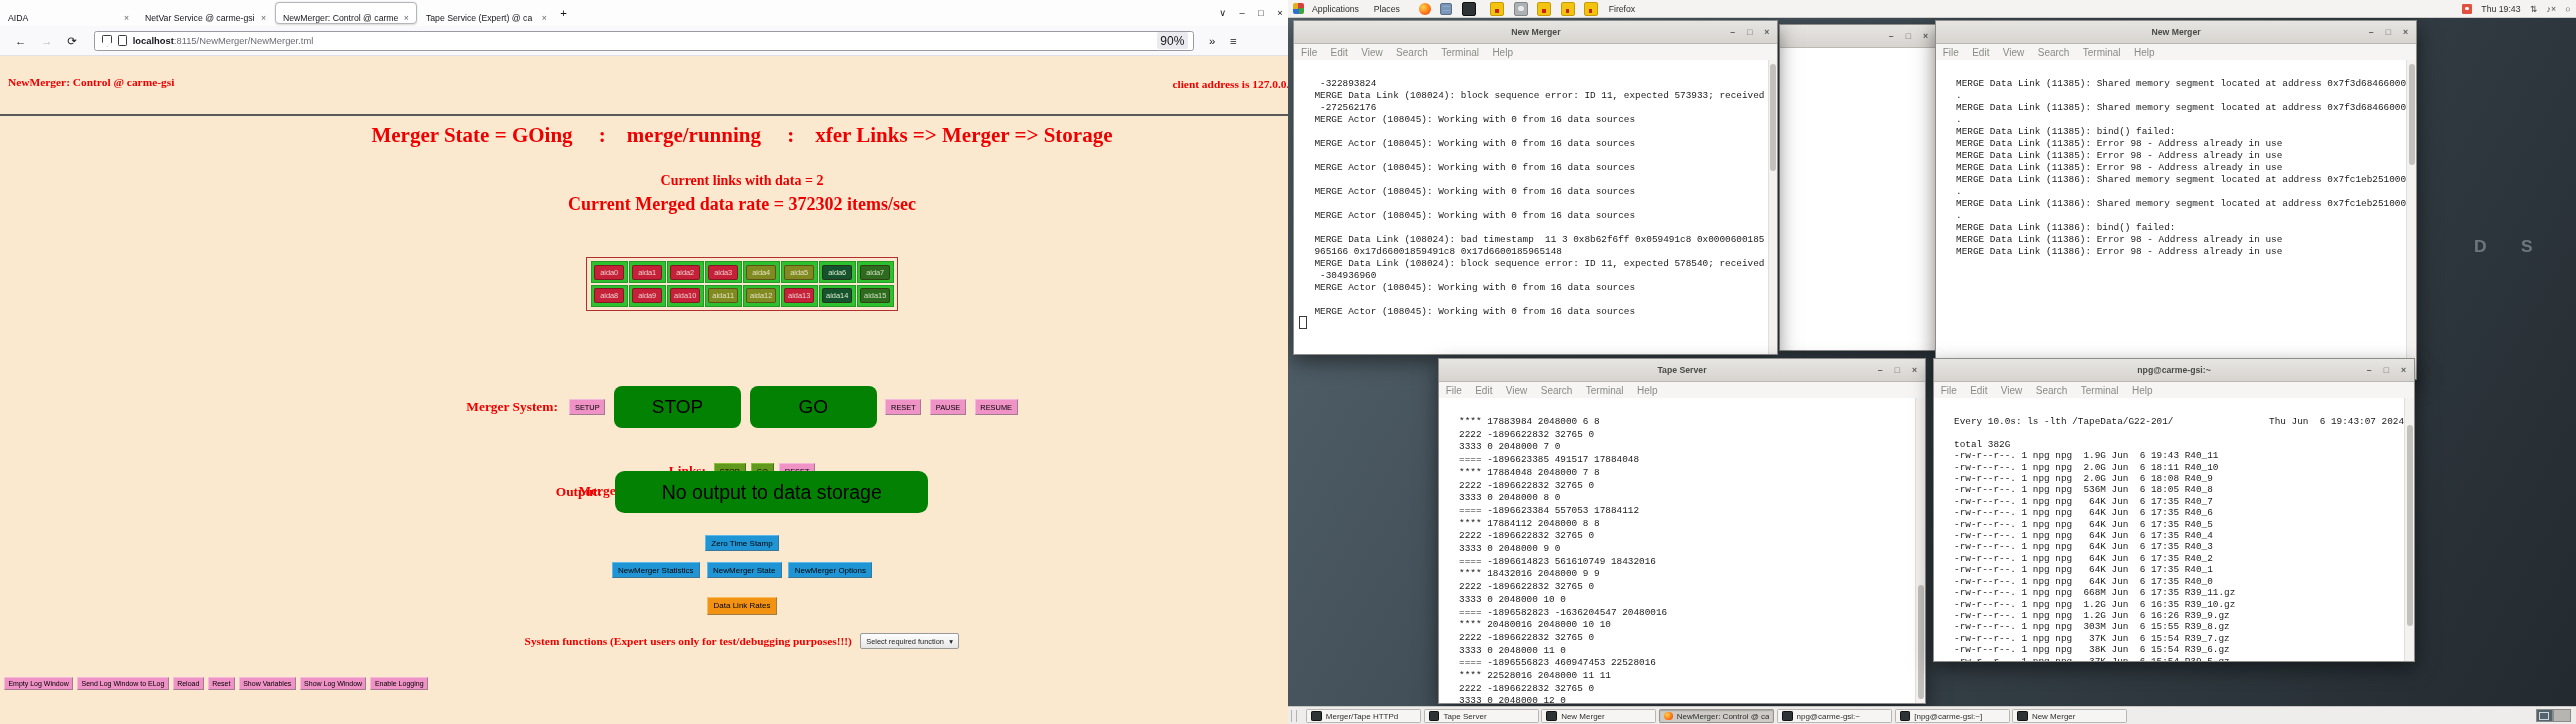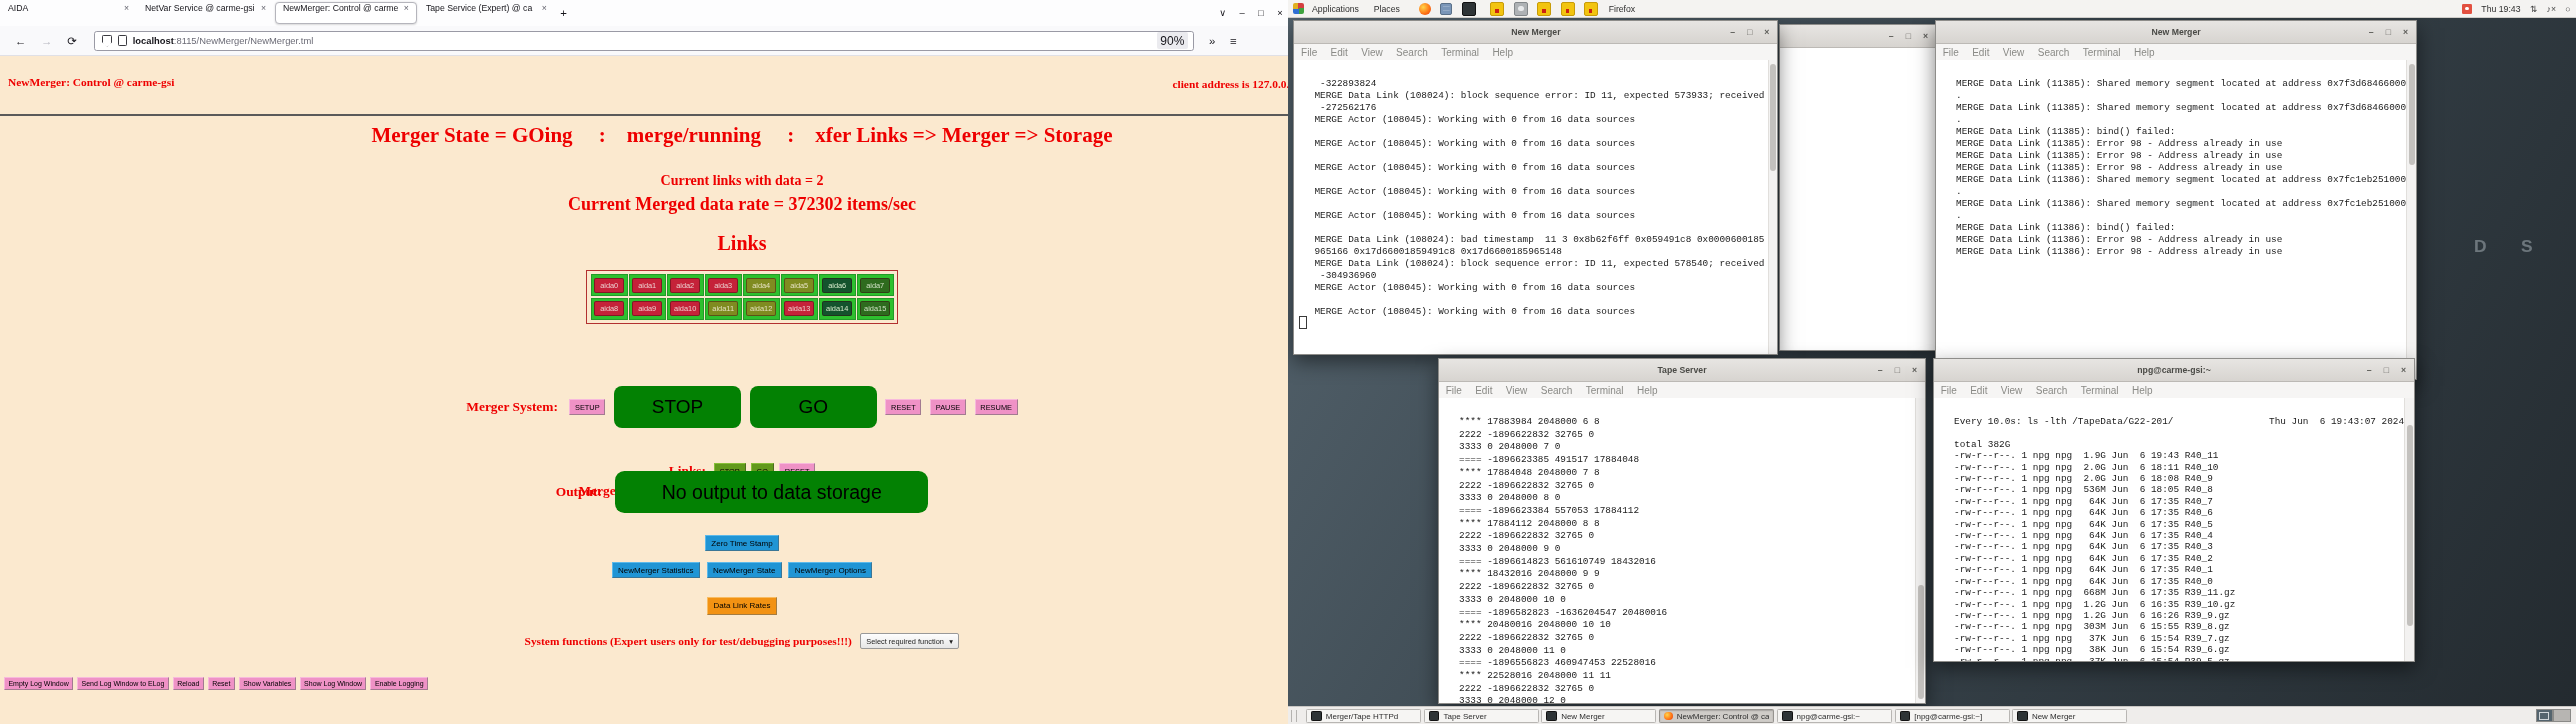--- a/index.html
+++ b/index.html
@@ -4,21 +4,21 @@
 <style>
   html,body{margin:0;padding:0;width:2576px;height:725px;overflow:hidden;background:#000;
     font-family:"Liberation Sans",sans-serif;}
   .screen{position:relative;width:2576px;height:725px;}
 
   
   .browser{position:absolute;left:0;top:0;width:1288px;height:725px;background:#fff;}
   .tabbar{position:absolute;left:0;top:0;width:1288px;height:25.5px;background:#fdfdfe;
     border-bottom:0.7px solid #d8d8dc;display:flex;align-items:center;}
   .tabs{display:flex;height:100%;align-items:center;}
-  .tab{display:flex;align-items:flex-start;gap:5.4px;height:20px;margin:0 1.3px;padding:0 6.7px;
+  .tab{display:flex;align-items:flex-end;gap:5.4px;height:20px;margin:0 1.3px;padding:0 6.7px;
     max-width:141px;min-width:121px;border-radius:4px;color:#15141a;font-size:8.7px;}
   .tab .tab-title{white-space:nowrap;overflow:hidden;text-overflow:clip;flex:1;}
   .tab .tab-close{color:#5b5b66;font-size:8.7px;flex:none;}
   .tab.active{background:#fff;border:0.7px solid #b5b5bc;box-shadow:0 0.7px 2px rgba(0,0,0,.15);}
   .tab-new{width:17.4px;height:17.4px;display:flex;align-items:center;justify-content:center;
     font-size:11.4px;color:#15141a;}
   .tabbar-right{position:absolute;right:5.4px;top:0;height:25.5px;display:flex;gap:13.4px;
     align-items:center;color:#15141a;font-size:9.4px;}
   .navbar{position:absolute;left:0;top:26px;width:1288px;height:29px;background:#f9f9fb;
     border-bottom:0.7px solid #e0e0e6;display:flex;align-items:center;}
@@ -48,21 +48,21 @@
   .logo-midas .mred{width:6.7px;height:9.4px;background:#cc2211;margin-top:2.7px;}
   .logo-fair{position:absolute;right:8px;top:6.7px;width:32px;height:46px;
     background:repeating-linear-gradient(90deg,#e8491f 0 4px,#f5a21b 4px 8px,#c42814 8px 12px);
     border:0.7px solid #993311;}
   .hr{position:absolute;left:0;top:58px;width:100%;height:2px;background:#5a5a5a;}
   .row{position:absolute;left:0;width:100%;display:flex;justify-content:center;align-items:center;}
   .h1row{top:67px;font-size:21px;white-space:pre;}
   .h2a{top:117px;font-size:14px;}
   .h2b{top:138px;font-size:18px;}
   .linksh{top:176px;font-size:20px;}
-  .gridrow{top:214px;align-items:center;}
+  .gridrow{top:201px;align-items:center;}
   .links-grid{display:grid;grid-template-columns:repeat(8,38px);padding:2.7px;border:0.7px solid #b23030;}
   .ltile{width:35px;height:20px;margin:0.7px;background:#2ec02e;border:0.7px solid #239a28;
     display:flex;align-items:center;justify-content:center;}
   .linner{padding:2px 2.7px;min-width:23px;text-align:center;border-radius:2px;
     border:0.7px solid rgba(50,10,10,.45);font-size:7.4px;color:#e9ded4;}
   .linner.red{background:#c52239;color:#eccfcf;}
   .linner.olive{background:#7f8b20;color:#e6e2c2;}
   .linner.green{background:#14532d;color:#d9eccd;}
   .linner.darkgreen{background:#2e6b1e;color:#cfe0c4;}
   .pbtn{background:#ef92c6;border:1.3px outset #f7b9dc;color:#000;font-size:7.4px;
@@ -222,21 +222,20 @@
       <div class="logo-midas">
         <span class="mtext">Midas</span>
         <span class="mred"></span>
       </div>
       <div class="logo-fair"></div>
       <div class="hr"></div>
 
       <div class="row h1row red serifb">Merger State = GOing     :    merge/running     :    xfer Links =&gt; Merger =&gt; Storage</div>
       <div class="row h2a red serifb">Current links with data = 2</div>
       <div class="row h2b red serifb">Current Merged data rate = 372302 items/sec</div>
-      <div class="row linksh red serifb">Links</div>
 
       <div class="row gridrow">
         <div class="links-grid" id="links-grid">
             <div class="ltile">
               <div class="linner red">aida0</div>
             </div>
             <div class="ltile">
               <div class="linner red">aida1</div>
             </div>
             <div class="ltile">

